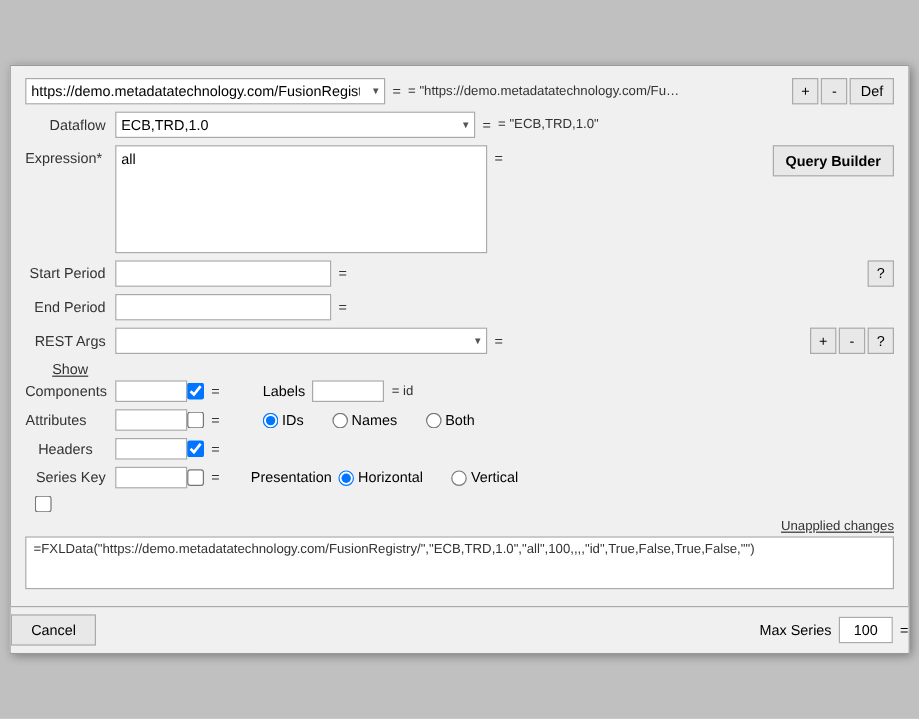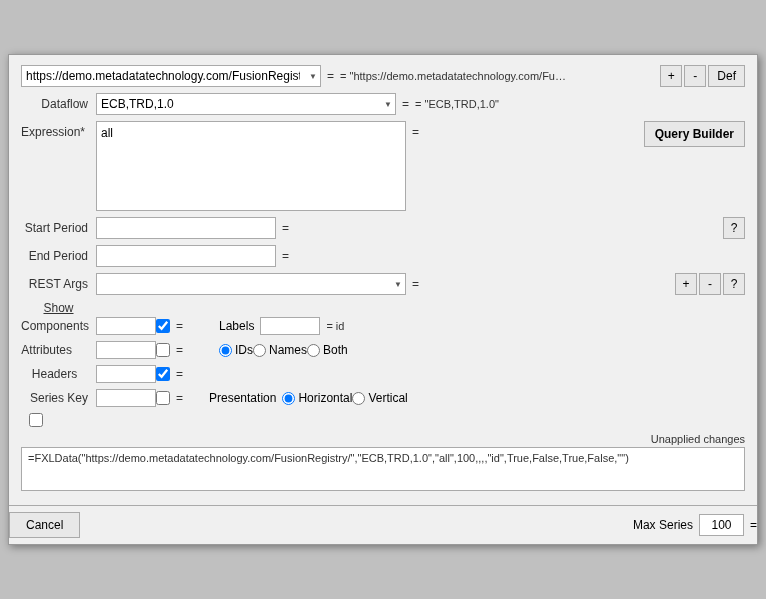--- a/index.html
+++ b/index.html
@@ -178,21 +178,21 @@
       width: 60px;
       height: 18px;
       border: 1px solid #aaa;
       background: white;
       padding: 1px 3px;
       font-size: 11px;
     }
     .radio-group {
       display: flex;
       align-items: center;
-      gap: 0;
+      gap: 24px;
     }
     .radio-label {
       display: flex;
       align-items: center;
       gap: 3px;
       cursor: pointer;
     }
     .formula-box {
       background: white;
       border: 1px solid #aaa;
@@ -201,20 +201,21 @@
       min-height: 44px;
       margin-bottom: 4px;
       color: #333;
       word-break: break-all;
     }
     .unapplied-label {
       text-align: right;
       font-size: 11px;
       color: #333;
       margin-bottom: 2px;
+      text-decoration: underline;
     }
     .bottom-bar {
       display: flex;
       align-items: center;
       padding: 6px 0;
       border-top: 1px solid #aaa;
       background: #f0f0f0;
       justify-content: space-between;
     }
     .apply-btn {

